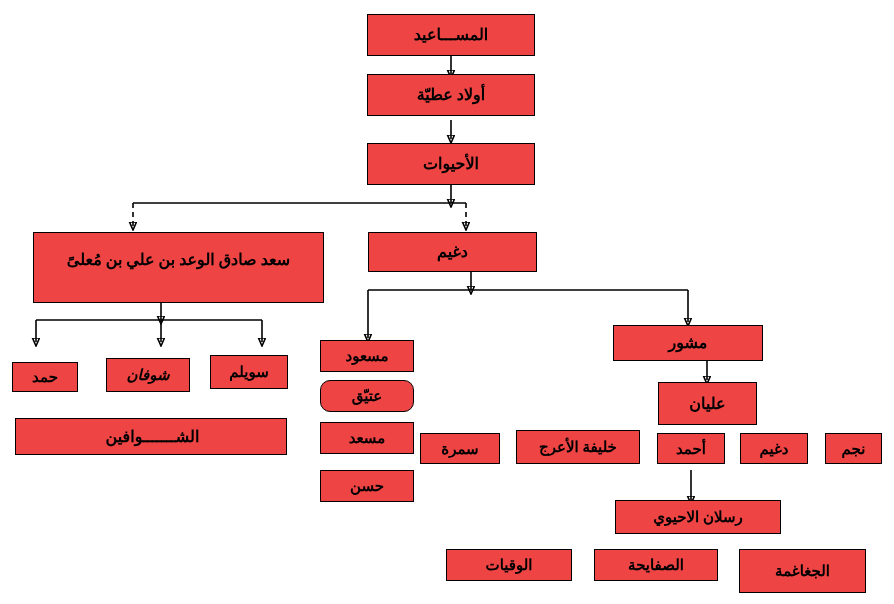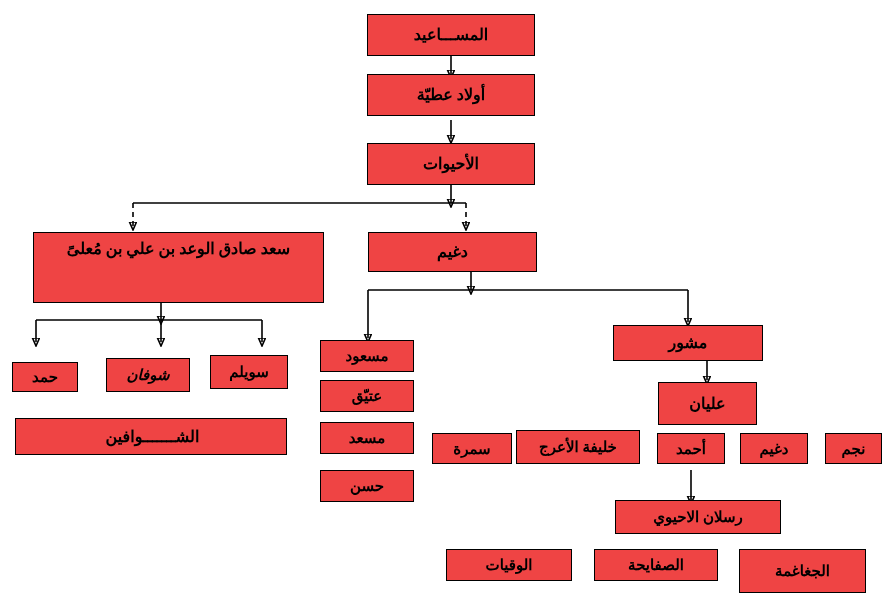--- a/index.html
+++ b/index.html
@@ -27,21 +27,21 @@
     text-align: center;
     direction: rtl;
     unicode-bidi: isolate;
     color: #000000;
     font-weight: 700;
     font-size: 15px;
     line-height: 1.2;
     padding: 2px 5px;
     white-space: nowrap;
   }
-  .node.tall { align-items: flex-start; padding-top: 6px; justify-content: center; }
+  .node.tall { align-items: flex-start; padding-top: 17px; justify-content: center; }
   .node.bigtext { font-size: 16px; }
   svg.wires {
     position: absolute;
     left: 0;
     top: 0;
     width: 894px;
     height: 604px;
     pointer-events: none;
   }
   svg.wires line, svg.wires path { stroke: #000000; stroke-width: 1.6; fill: none; }
@@ -119,21 +119,21 @@
   </div>
 
   <div class="node bigtext" style="left:15px; top:418px; width:272px; height:37px;padding-left:8px;">
     <span>الشـــــــوافين</span>
   </div>
 
   <div class="node" style="left:320px; top:340px; width:94px; height:32px;">
     <span>مسعود</span>
   </div>
 
-  <div class="node" style="left:320px; top:380px; width:94px; height:32px;">
+  <div class="node" style="left:320px; top:380px; width:94px; height:32px;border-radius:10px;">
     <span>عتيّق</span>
   </div>
 
   <div class="node" style="left:320px; top:422px; width:94px; height:32px;">
     <span>مسعد</span>
   </div>
 
   <div class="node" style="left:320px; top:470px; width:94px; height:32px;">
     <span>حسن</span>
   </div>
@@ -155,21 +155,21 @@
   </div>
 
   <div class="node" style="left:657px; top:433px; width:68px; height:31px;">
     <span>أحمد</span>
   </div>
 
   <div class="node" style="left:516px; top:430px; width:124px; height:34px;">
     <span>خليفة الأعرج</span>
   </div>
 
-  <div class="node" style="left:432px; top:433px; width:80px; height:31px;">
+  <div class="node" style="left:420px; top:433px; width:80px; height:31px;">
     <span>سمرة</span>
   </div>
 
   <div class="node" style="left:615px; top:500px; width:166px; height:34px;">
     <span>رسلان الاحيوي</span>
   </div>
 
   <div class="node" style="left:446px; top:549px; width:126px; height:32px;">
     <span>الوقيات</span>
   </div>

